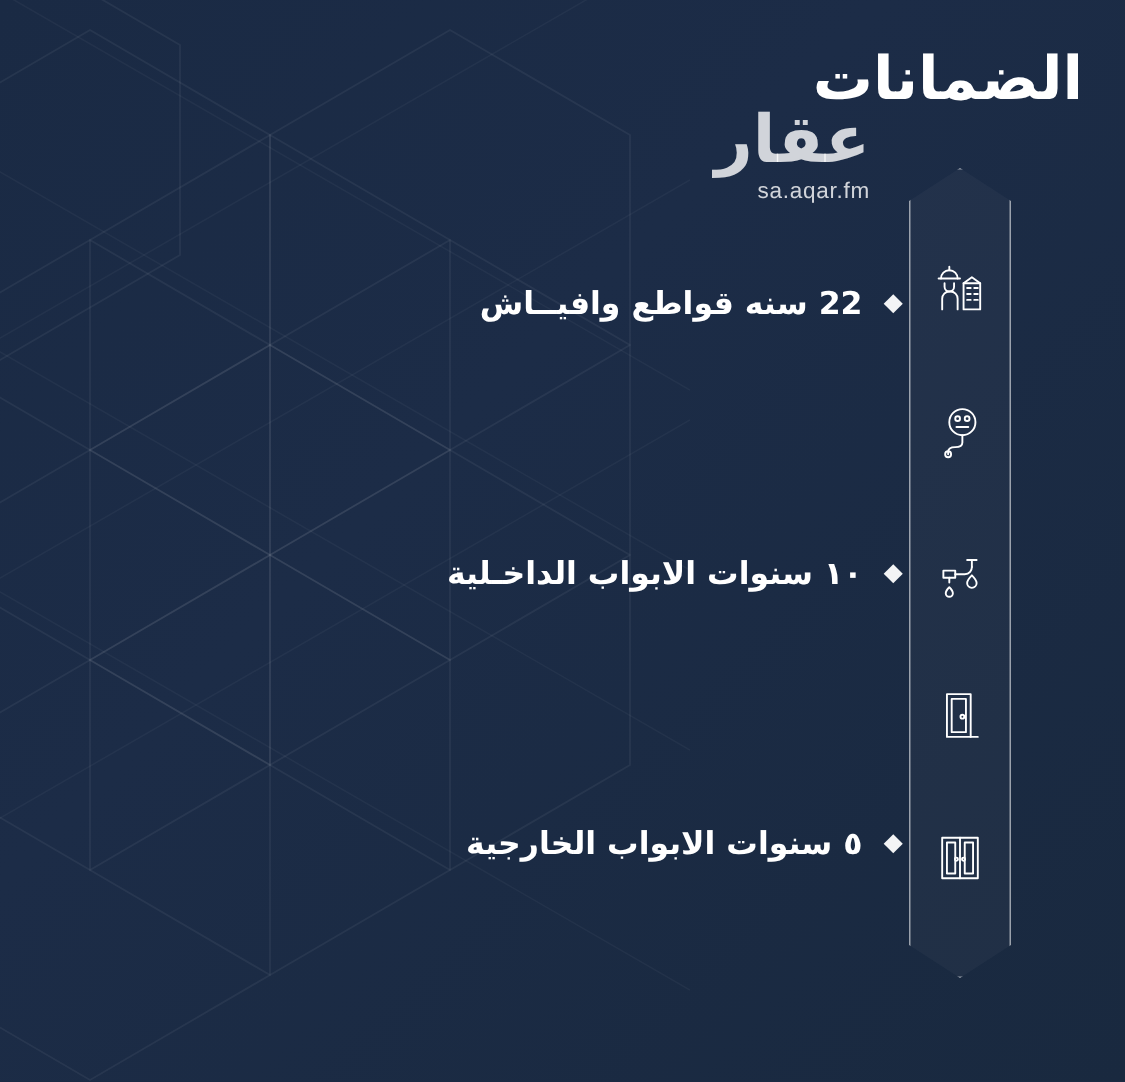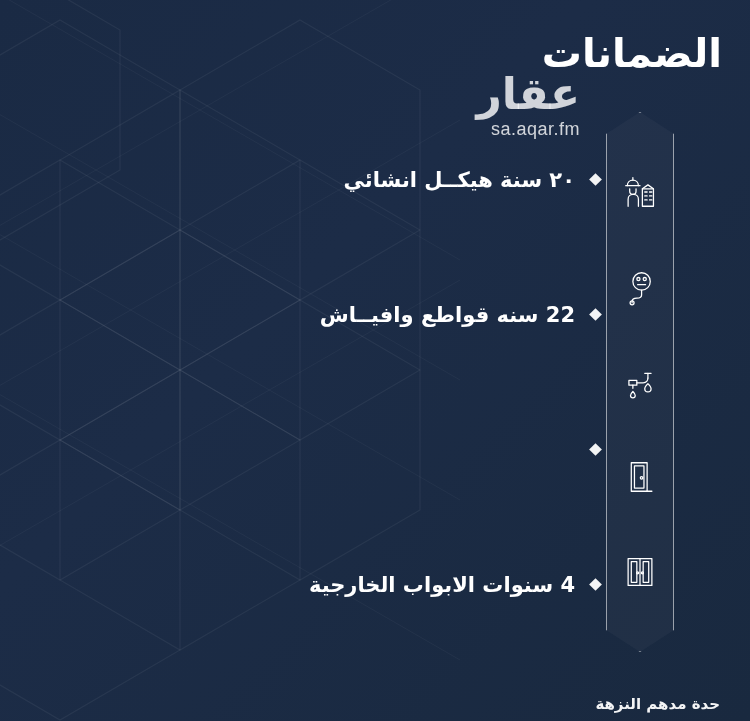--- a/index.html
+++ b/index.html
@@ -45,21 +45,21 @@
     line-height: 1;
   }
   .watermark .wm-logo {
     font-size: 44px;
     font-weight: bold;
     letter-spacing: 1px;
     color: rgba(255,255,255,0.80);
   }
   .watermark .wm-url {
     margin-top: 4px;
-    font-size: 18px;
+    font-size: 15px;
     letter-spacing: 0.5px;
     color: rgba(255,255,255,0.80);
     font-family: "Liberation Sans", sans-serif;
   }
 
   
   .ribbon {
     position: absolute;
     right: 76px;
     top: 112px;
@@ -215,30 +215,26 @@
         <rect x="28" y="11" width="7" height="26"></rect>
         <circle cx="21" cy="25" r="1.3"></circle>
         <circle cx="27" cy="25" r="1.3"></circle>
       </svg>
     </div>
   </div>
 
   <div class="rows">
     <div class="row">
       <span class="diamond"></span>
-      <span class="row-text">٢٠ سنة هيكــل انشائي</span>
+      <span class="row-text">22 سنه قواطع وافيــاش</span>
     </div>
     <div class="row">
       <span class="diamond"></span>
-      <span class="row-text">22 سنه قواطع وافيــاش</span>
+      <span class="row-text">١٠ سنوات الابواب الداخـلية</span>
     </div>
     <div class="row">
       <span class="diamond"></span>
-    </div>
-    <div class="row">
-      <span class="diamond"></span>
-      <span class="row-text">4 سنوات الابواب الخارجية</span>
-    </div>
-  </div>
-
-  <div class="footer">حدة مدهم النزهة</div>
+      <span class="row-text">٥ سنوات الابواب الخارجية</span>
+    </div>
+  </div>
+
 
 </div>
 
 </body></html>

